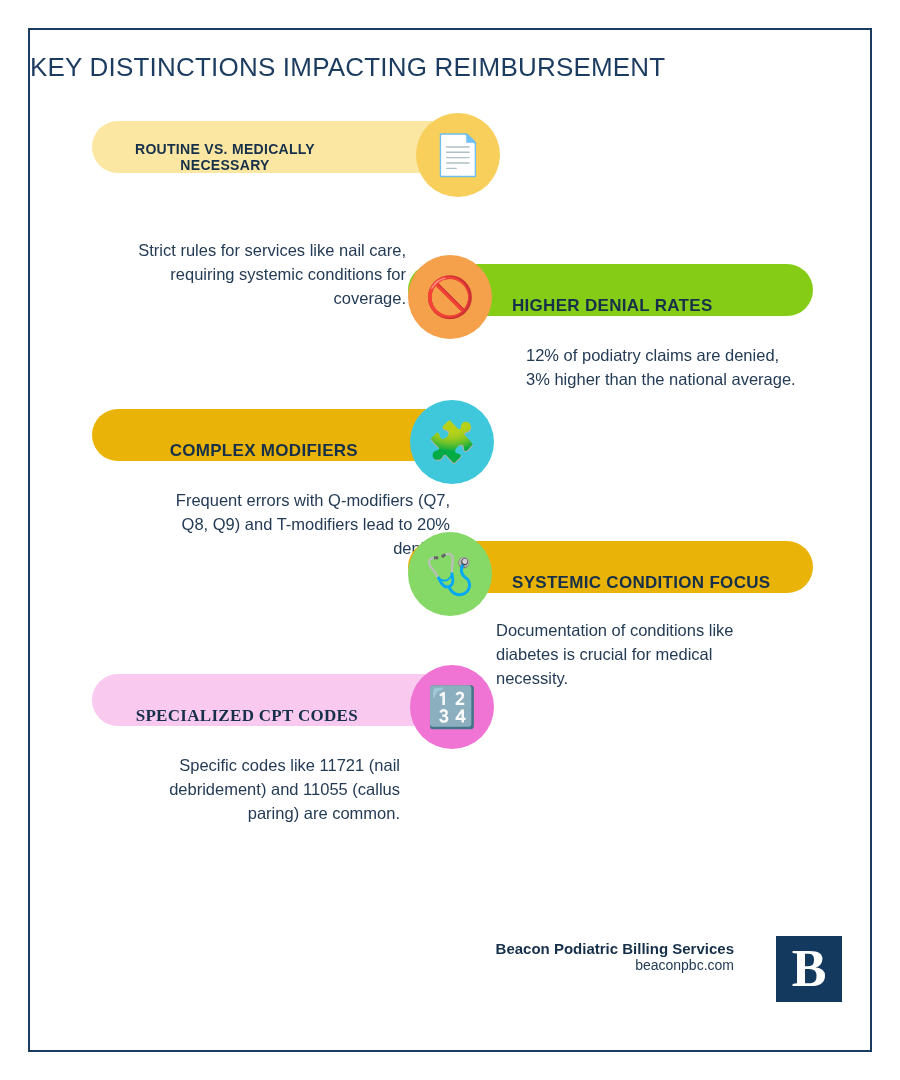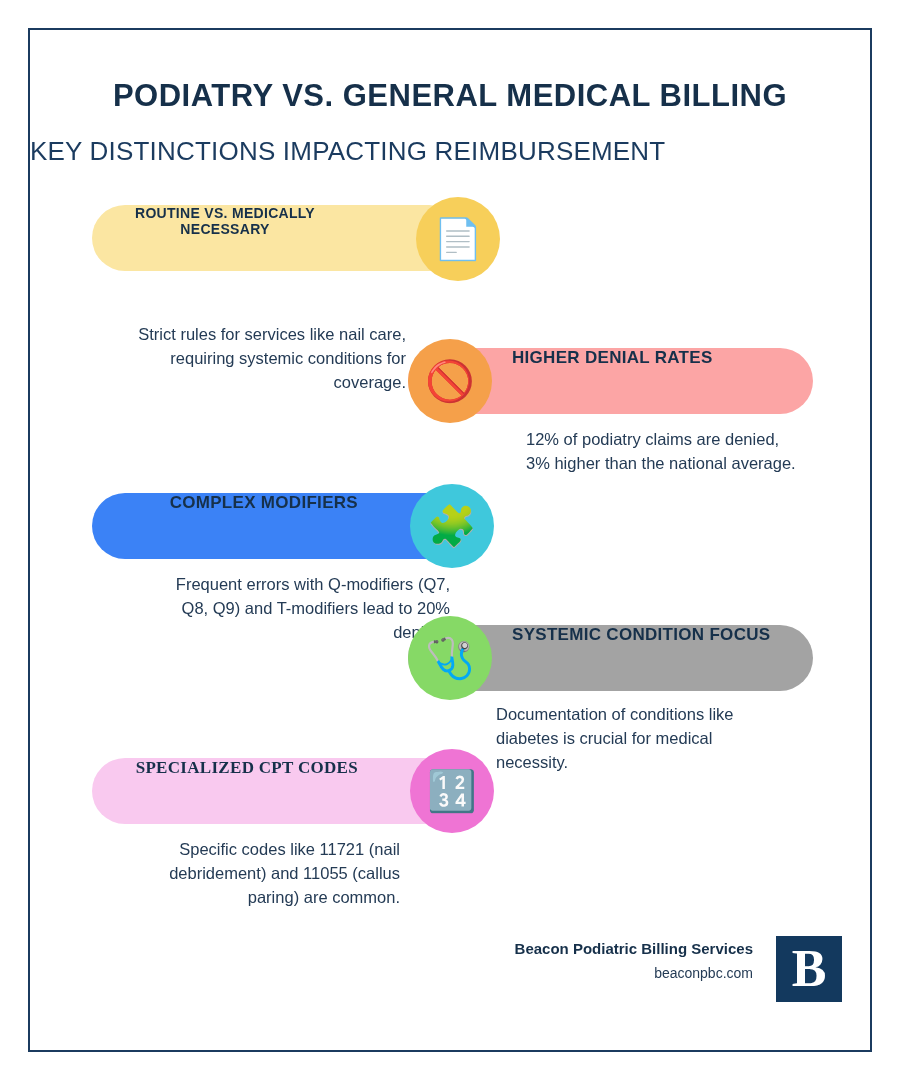--- a/index.html
+++ b/index.html
@@ -48,24 +48,24 @@
   }
 
   .row {
     position: absolute;
     width: 100%;
   }
 
   
   .pill {
     position: absolute;
-    height: 66px;
+    height: 52px;
     border-radius: 33px;
     display: flex;
-    align-items: flex-start;
+    align-items: flex-end;
     box-sizing: border-box;
   }
   .pill.left {
     
     justify-content: flex-end;
     padding-right: 104px;
   }
   .pill.right {
     justify-content: flex-start;
     padding-left: 104px;
@@ -107,33 +107,33 @@
 
   .footer {
     position: absolute;
     left: 0;
     right: 0;
     bottom: 34px;
     height: 80px;
   }
   .footer-text {
     position: absolute;
-    right: 117px;
+    right: 136px;
     top: 4px;
     text-align: right;
   }
   .brand {
     font-size: 15px;
     font-weight: bold;
     color: #16304a;
   }
   .site {
     font-size: 14px;
     color: #243b55;
-    margin-top: 8px;
+    margin-top: 0;
   }
   .logo {
     position: absolute;
     right: 28px;
     top: 0;
     width: 66px;
     height: 66px;
     background: #13395e;
     display: flex;
     align-items: center;
@@ -145,57 +145,56 @@
     font-weight: bold;
     font-family: "Liberation Serif", serif;
     line-height: 1;
   }
 </style>
 </head>
 <body>
 
 <div class="poster">
 
-  <div class="title">PODIATRY VS. GENERAL MEDICAL BILLING</div>
   <div class="subtitle">KEY DISTINCTIONS IMPACTING REIMBURSEMENT</div>
 
   <div class="rows">
 
     <div class="row" style="top:0px;">
       <div class="pill left" style="left: 62px; width: 370px; background: rgb(251, 230, 162);">
         <div class="pill-label small">ROUTINE VS. MEDICALLY NECESSARY</div>
       </div>
       <div class="circle" style="left: 386px; top: -8px; background: rgb(247, 207, 90);">
         <span>📄</span>
       </div>
       <div class="desc rt" style="left:98px; top:82px;margin-top:36px;">Strict rules for services like nail care, requiring systemic conditions for coverage.</div>
     </div>
 
     <div class="row" style="top:143px;">
-      <div class="pill right" style="left: 378px; width: 405px; background: #fca5a5;">
+      <div class="pill right" style="left: 378px; width: 405px; background: #84cc16;">
         <div class="pill-label">HIGHER DENIAL RATES</div>
       </div>
       <div class="circle" style="left: 378px; top: -9px; background: rgb(245, 160, 74);">
         <span>🚫</span>
       </div>
       <div class="desc lt" style="left:496px; top:80px;">12% of podiatry claims are denied, 3% higher than the national average.</div>
     </div>
 
     <div class="row" style="top:288px;">
-      <div class="pill left" style="left: 62px; width: 370px; background: #3b82f6;">
+      <div class="pill left" style="left: 62px; width: 370px; background: #eab308;">
         <div class="pill-label">COMPLEX MODIFIERS</div>
       </div>
       <div class="circle" style="left: 380px; top: -9px; background: rgb(63, 200, 220);">
         <span>🧩</span>
       </div>
       <div class="desc rt" style="left:142px; top:80px;">Frequent errors with Q-modifiers (Q7, Q8, Q9) and T-modifiers lead to 20% denials.</div>
     </div>
 
     <div class="row" style="top:420px;">
-      <div class="pill right" style="left: 378px; width: 405px; background: #a3a3a3;">
+      <div class="pill right" style="left: 378px; width: 405px; background: #eab308;">
         <div class="pill-label">SYSTEMIC CONDITION FOCUS</div>
       </div>
       <div class="circle" style="left: 378px; top: -9px; background: rgb(134, 217, 102);">
         <span>🩺</span>
       </div>
       <div class="desc lt" style="left:466px; top:78px;">Documentation of conditions like diabetes is crucial for medical necessity.</div>
     </div>
 
     <div class="row" style="top:553px;">
       <div class="pill left" style="left: 62px; width: 370px; background: rgb(249, 201, 239); font-family: Liberation Serif, serif;">

